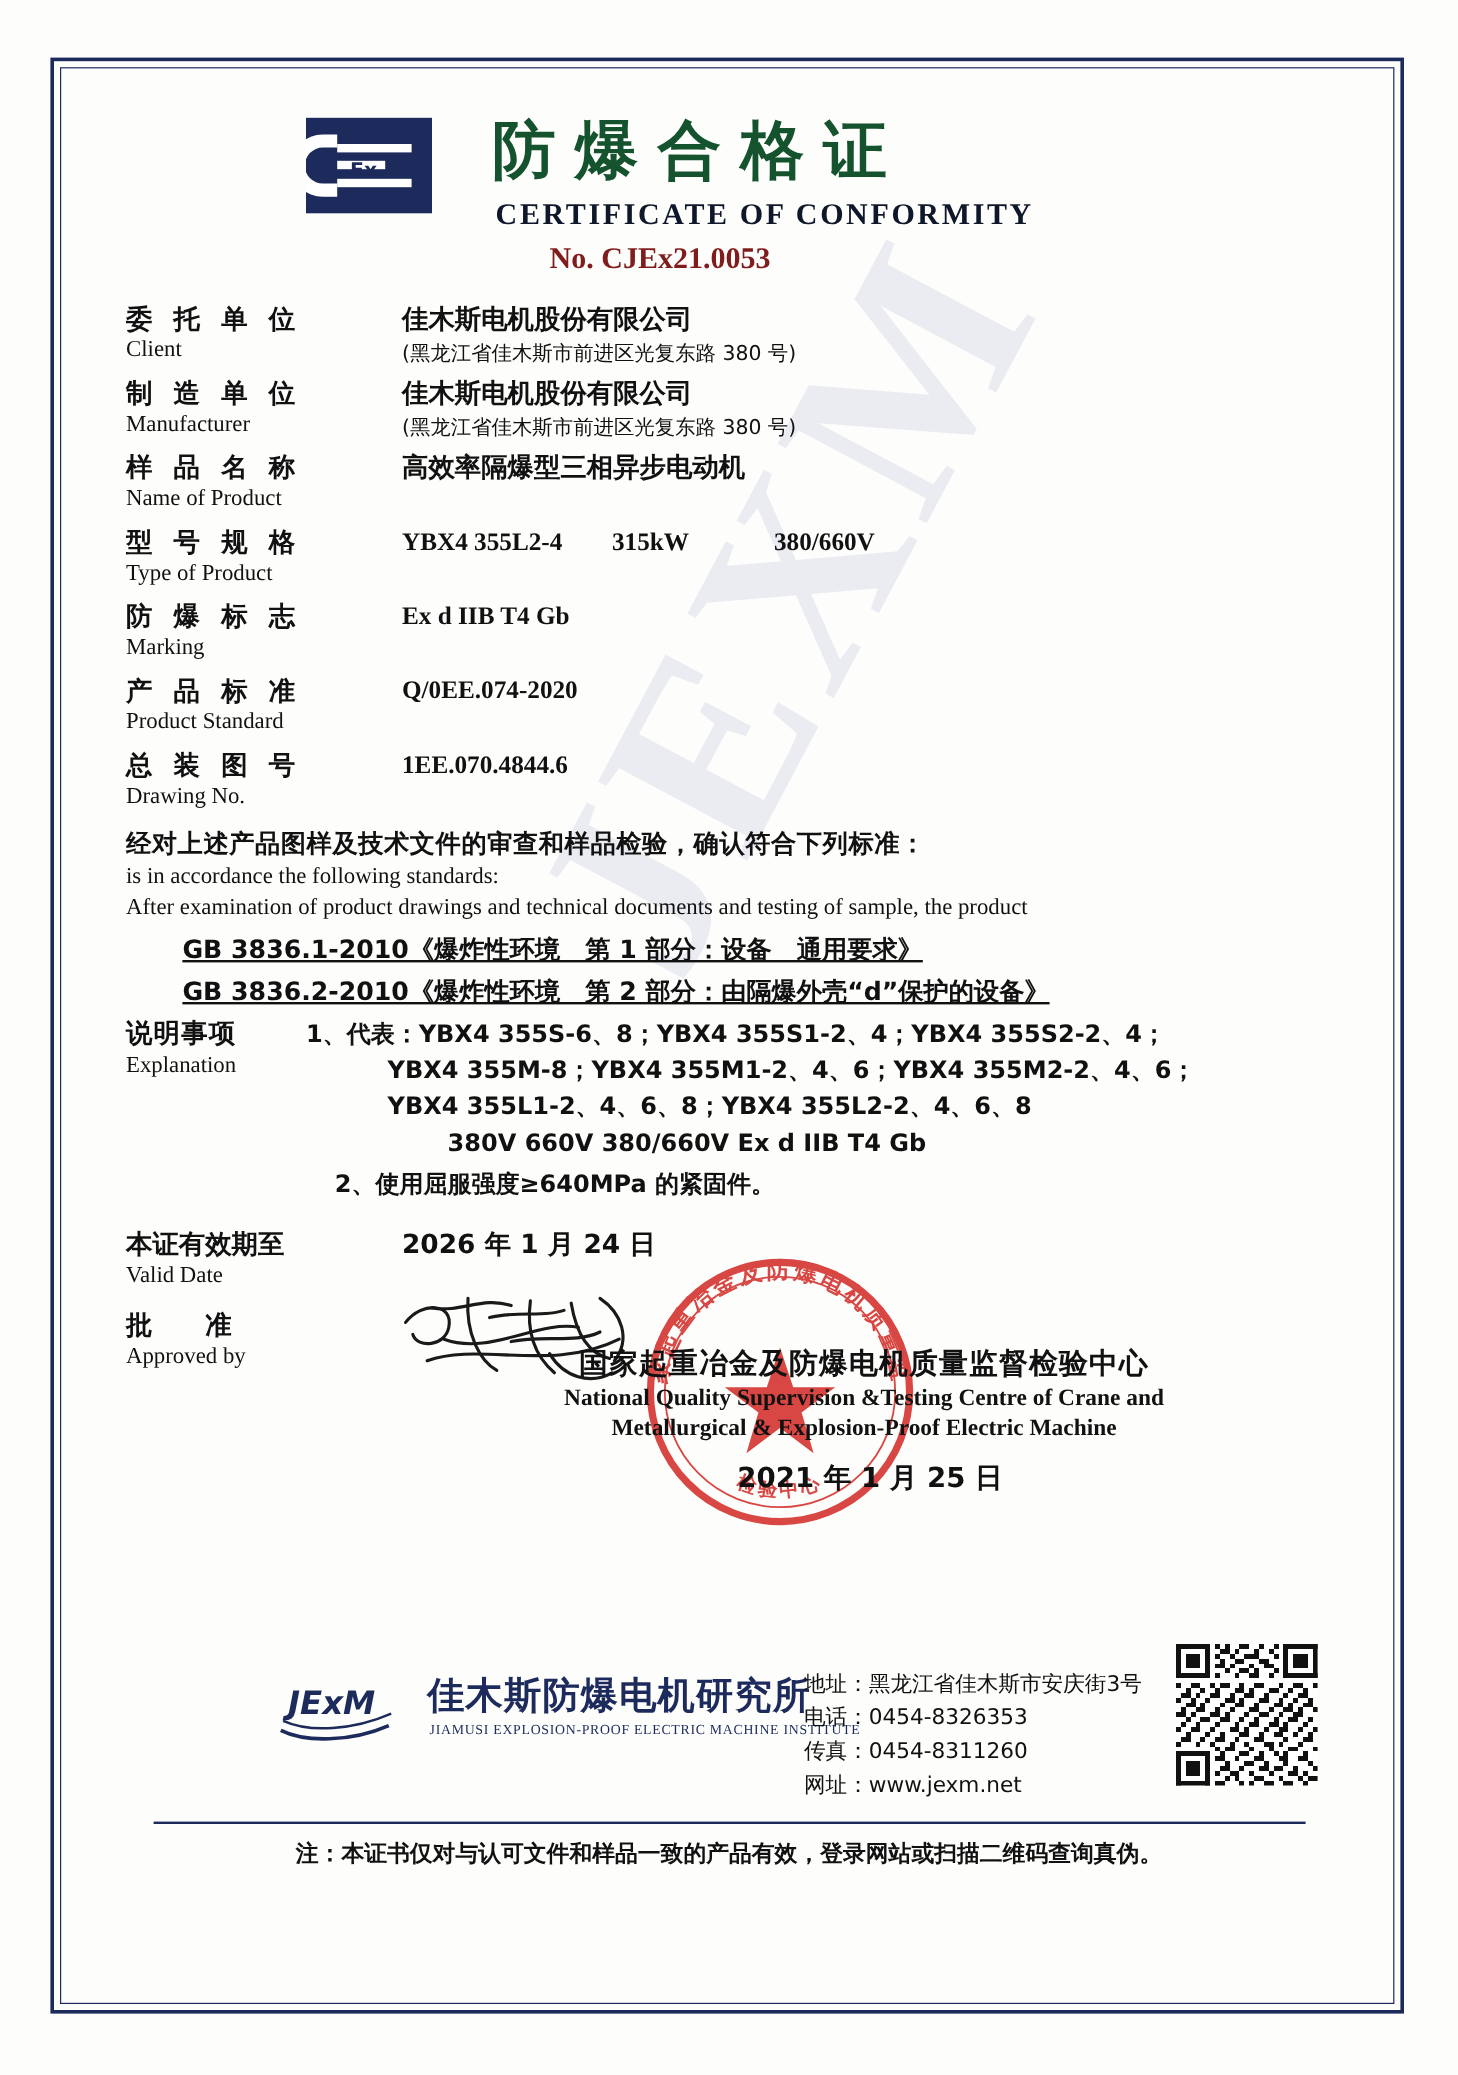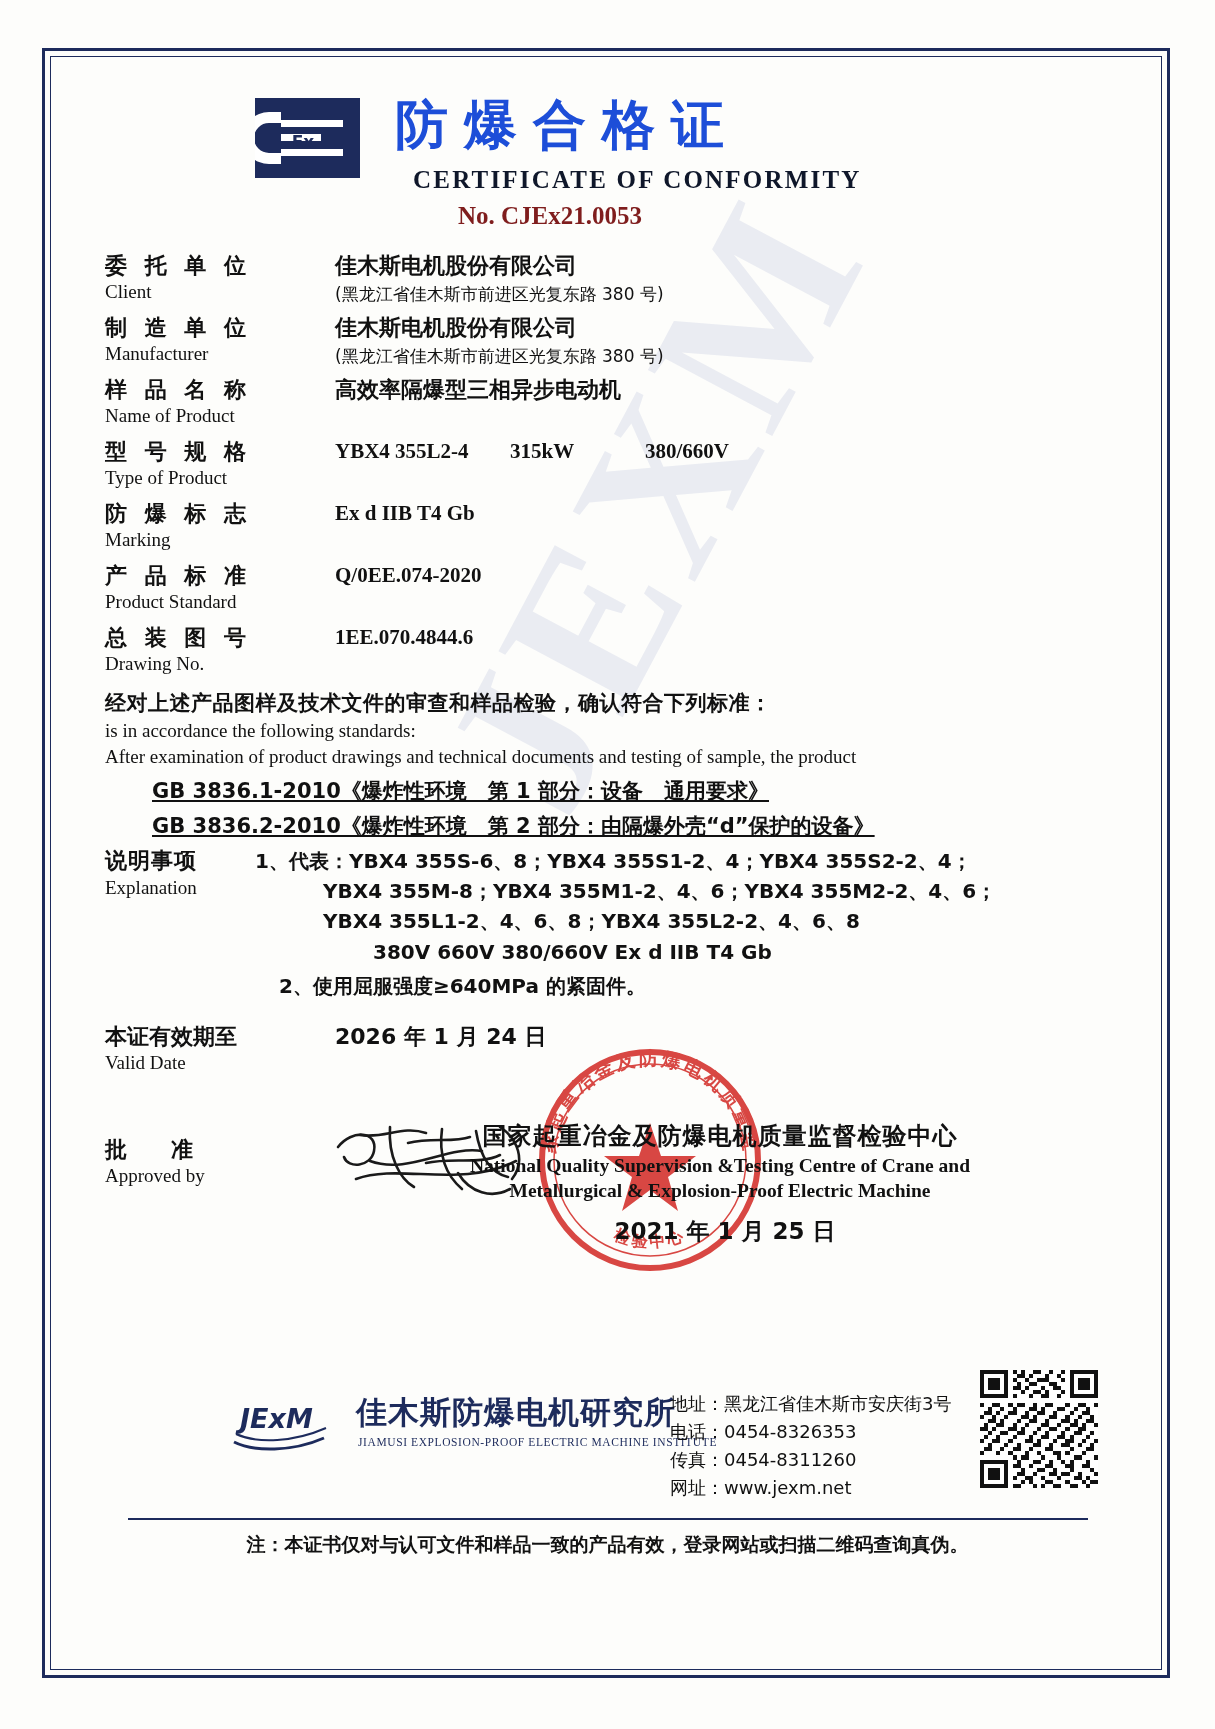--- a/index.html
+++ b/index.html
@@ -54,26 +54,26 @@
     position: absolute;
     left: 175px;
     top: 18px;
     width: 105px;
     height: 80px;
   }
   .ex-logo svg { display: block; }
 
   .title-cn {
     position: absolute;
-    left: 315px;
+    left: 330px;
     top: 10px;
     font-size: 53px;
     font-weight: bold;
     letter-spacing: 16px;
-    color: #1d4ed8;
+    color: #14532d;
     font-family: "DejaVu Sans", sans-serif;
     white-space: nowrap;
   }
   .title-en {
     position: absolute;
     left: 333px;
     top: 86px;
     font-size: 25px;
     font-weight: bold;
     letter-spacing: 2.2px;
@@ -214,21 +214,20 @@
 
   
   .valid {
     position: relative;
     margin-top: 6px;
     height: 68px;
   }
   .approve {
     position: relative;
     height: 110px;
-    margin-top: 45px;
   }
   .sign {
     position: absolute;
     left: 250px;
     top: -18px;
     width: 240px;
     height: 92px;
   }
 
   

